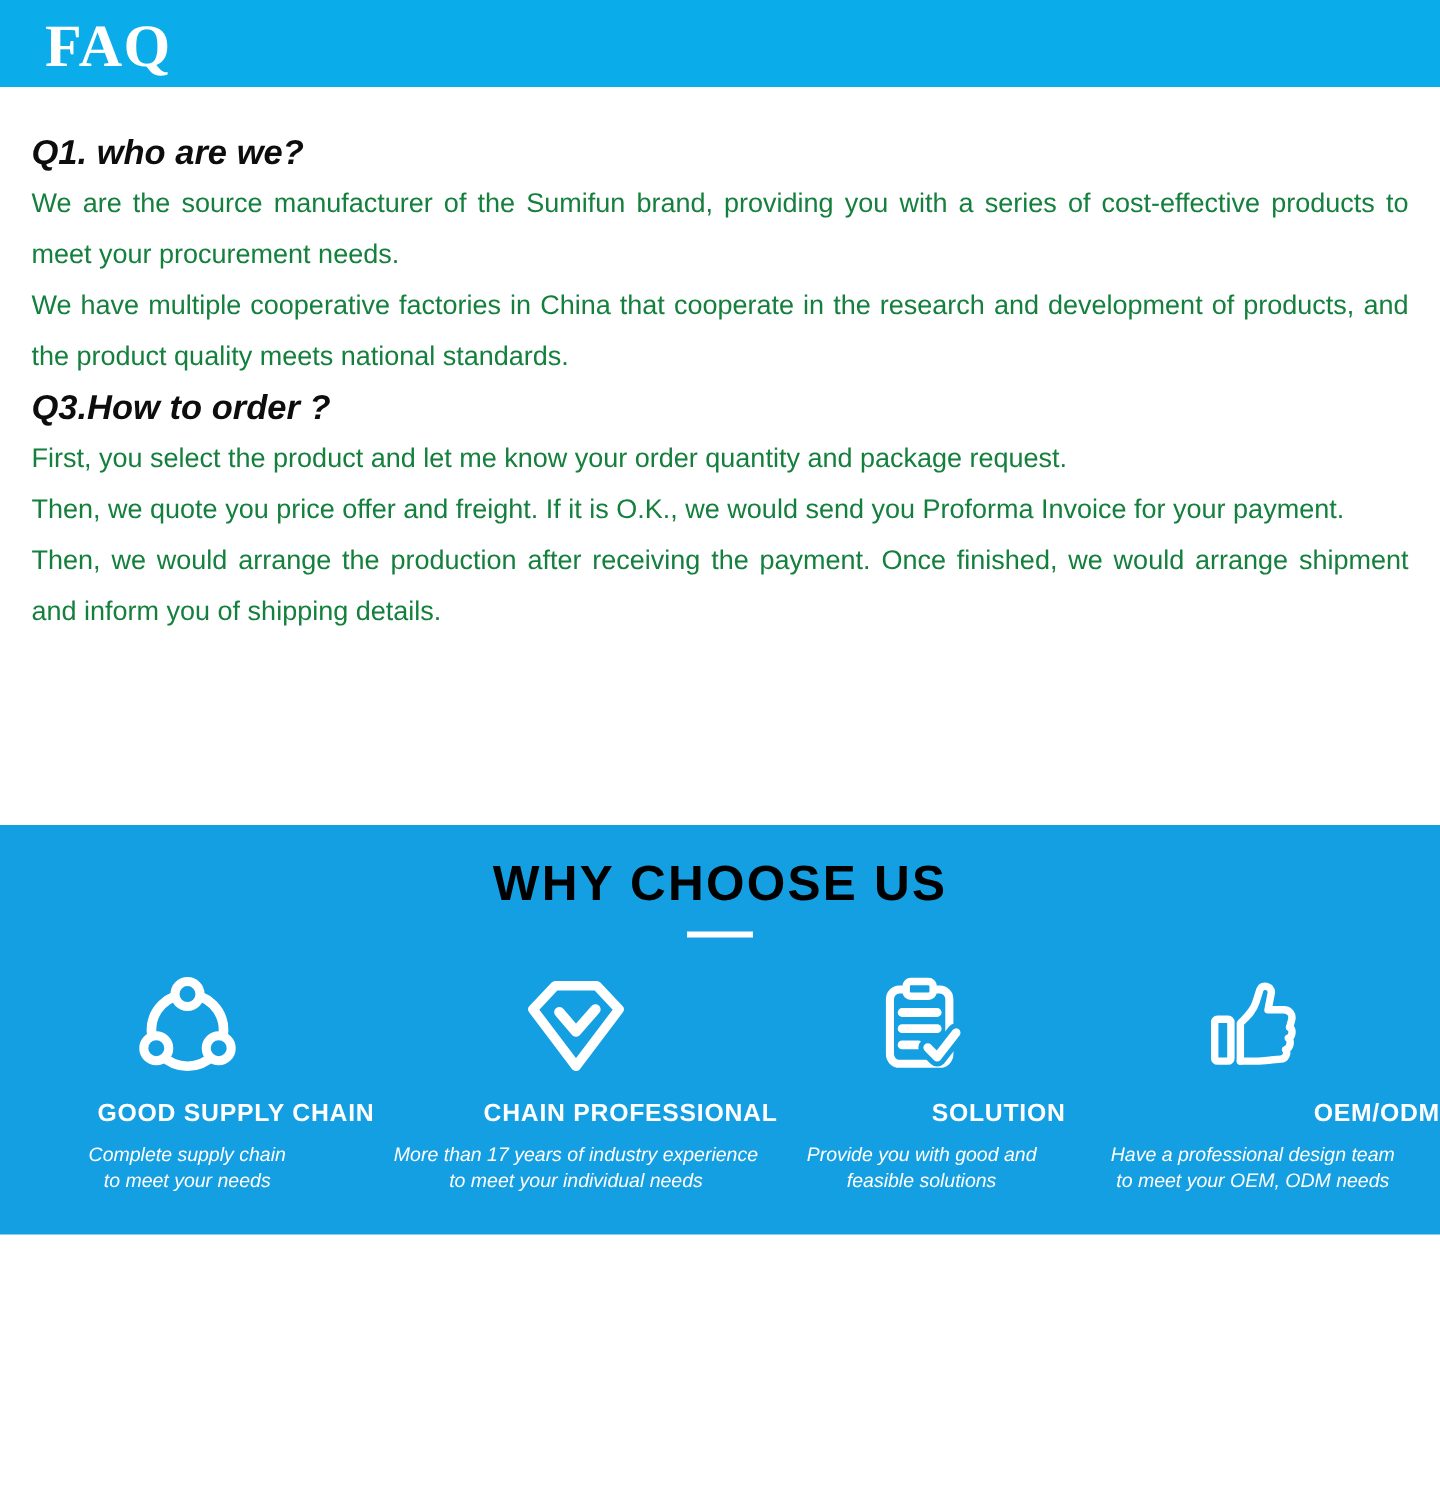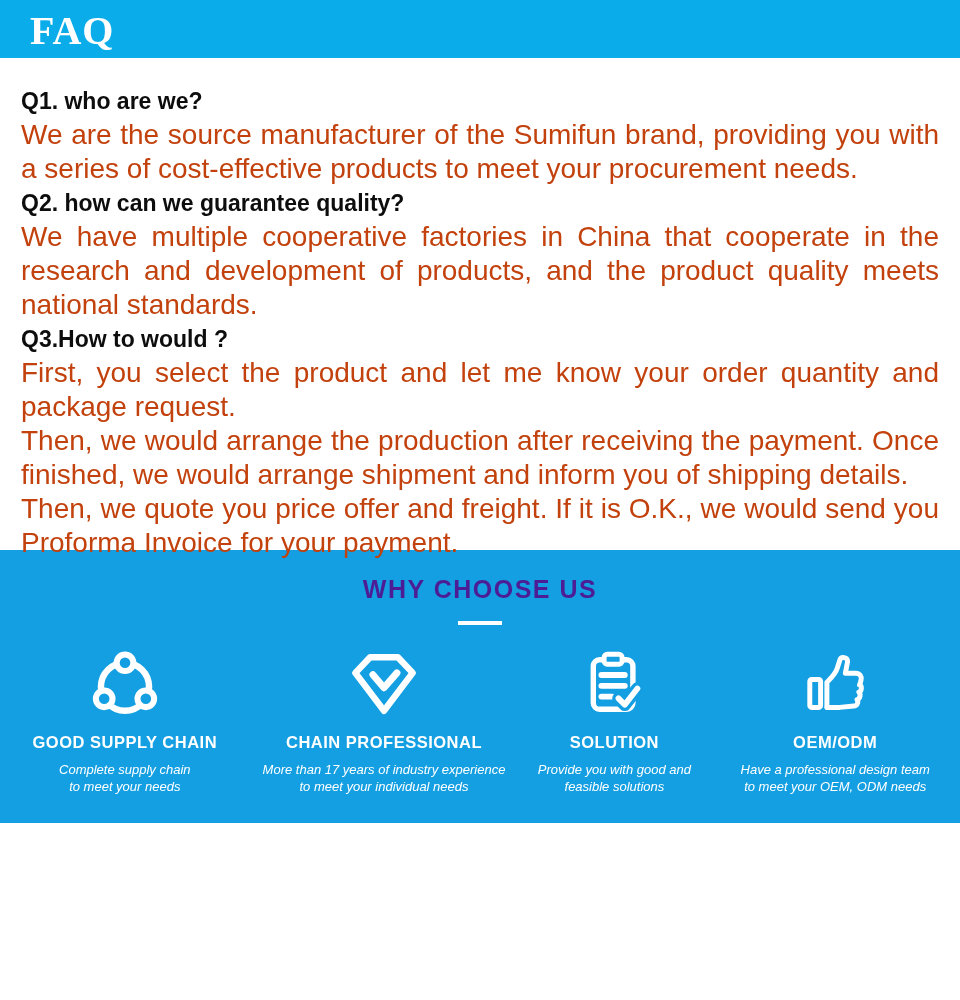--- a/index.html
+++ b/index.html
@@ -42,45 +42,46 @@
     box-sizing: border-box;
     padding: 26px 21px 0 21px;
     color: #141414;
   }
   .faq .q {
     margin: 0;
     font-size: 23px;
     font-weight: bold;
     line-height: 34px;
     color: #0d0d0d;
+    font-style: italic;
   }
   .faq .a {
     margin: 0;
-    font-size: 28px;
+    font-size: 18px;
     line-height: 34px;
     text-align: justify;
-    color: #c2410c;
+    color: #15803d;
   }
 
   
   .why {
     height: 273px;
     background: #149fe2;
     box-sizing: border-box;
     padding-top: 17px;
     color: #ffffff;
     text-align: center;
   }
   .why-title {
     margin: 0;
-    font-size: 25px;
+    font-size: 33px;
     font-weight: bold;
     letter-spacing: 1.5px;
     line-height: 44px;
-    color: #4c1d95;
+    color: #000000;
   }
   .why-underline {
     width: 44px;
     height: 4px;
     background: #ffffff;
     margin: 10px auto 0 auto;
   }
   .cols {
     display: flex;
     margin-top: 20px;
@@ -96,20 +97,21 @@
     display: flex;
     align-items: center;
     justify-content: center;
   }
   .col-title {
     margin-top: 10px;
     font-size: 16.5px;
     font-weight: bold;
     letter-spacing: 0.5px;
     color: #ffffff;
+    text-align: right;
   }
   .col-desc {
     margin-top: 9px;
     font-size: 13px;
     line-height: 17px;
     white-space: pre-line;
     color: #ffffff;
     font-style: italic;
   }
 </style>
@@ -121,28 +123,27 @@
   <header class="faq-bar">
     <h1>FAQ</h1>
   </header>
 
   <section class="faq">
     <div>
       <h2 class="q">Q1. who are we?</h2>
       <p class="a">We are the source manufacturer of the Sumifun brand, providing you with a series of cost-effective products to meet your procurement needs.</p>
     </div>
     <div>
-      <h2 class="q">Q2. how can we guarantee quality?</h2>
       <p class="a">We have multiple cooperative factories in China that cooperate in the research and development of products, and the product quality meets national standards.</p>
     </div>
     <div>
-      <h2 class="q">Q3.How to would ?</h2>
+      <h2 class="q">Q3.How to order ?</h2>
       <p class="a">First, you select the product and let me know your order quantity and package request.</p>
+      <p class="a">Then, we quote you price offer and freight. If it is O.K., we would send you Proforma Invoice for your payment.</p>
       <p class="a">Then, we would arrange the production after receiving the payment. Once finished, we would arrange shipment and inform you of shipping details.</p>
-      <p class="a">Then, we quote you price offer and freight. If it is O.K., we would send you Proforma Invoice for your payment.</p>
     </div>
   </section>
 
   <section class="why">
     <h2 class="why-title">WHY CHOOSE US</h2>
     <div class="why-underline"></div>
 
     <div class="cols">
 
       <div class="col col-1">

